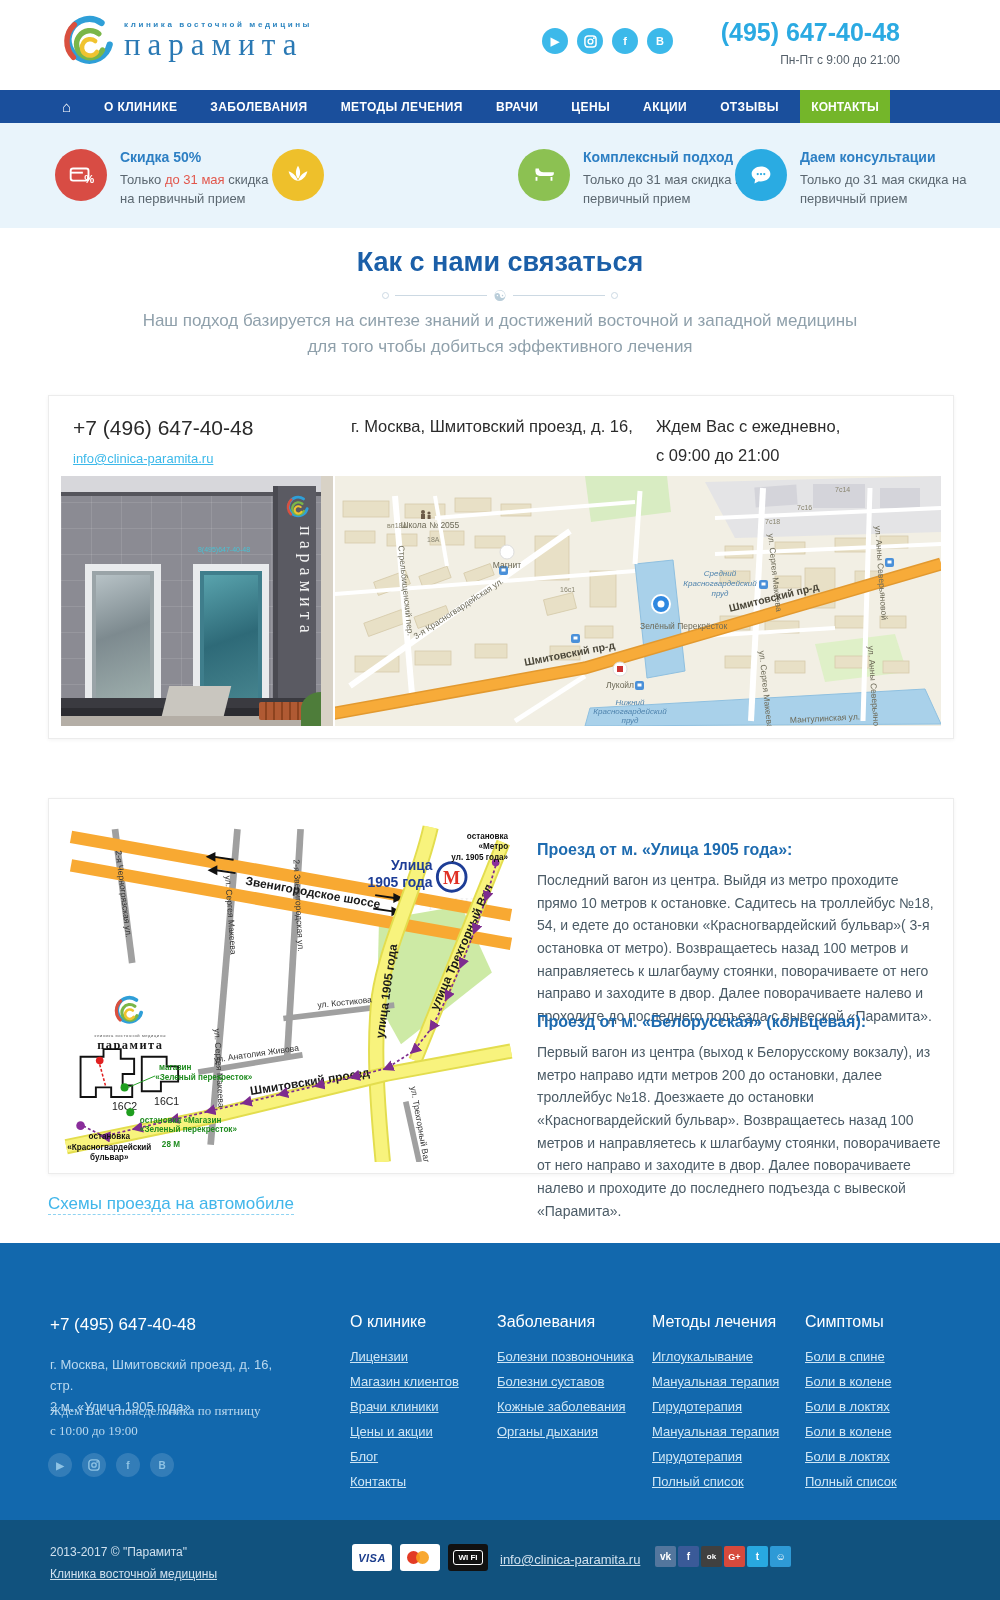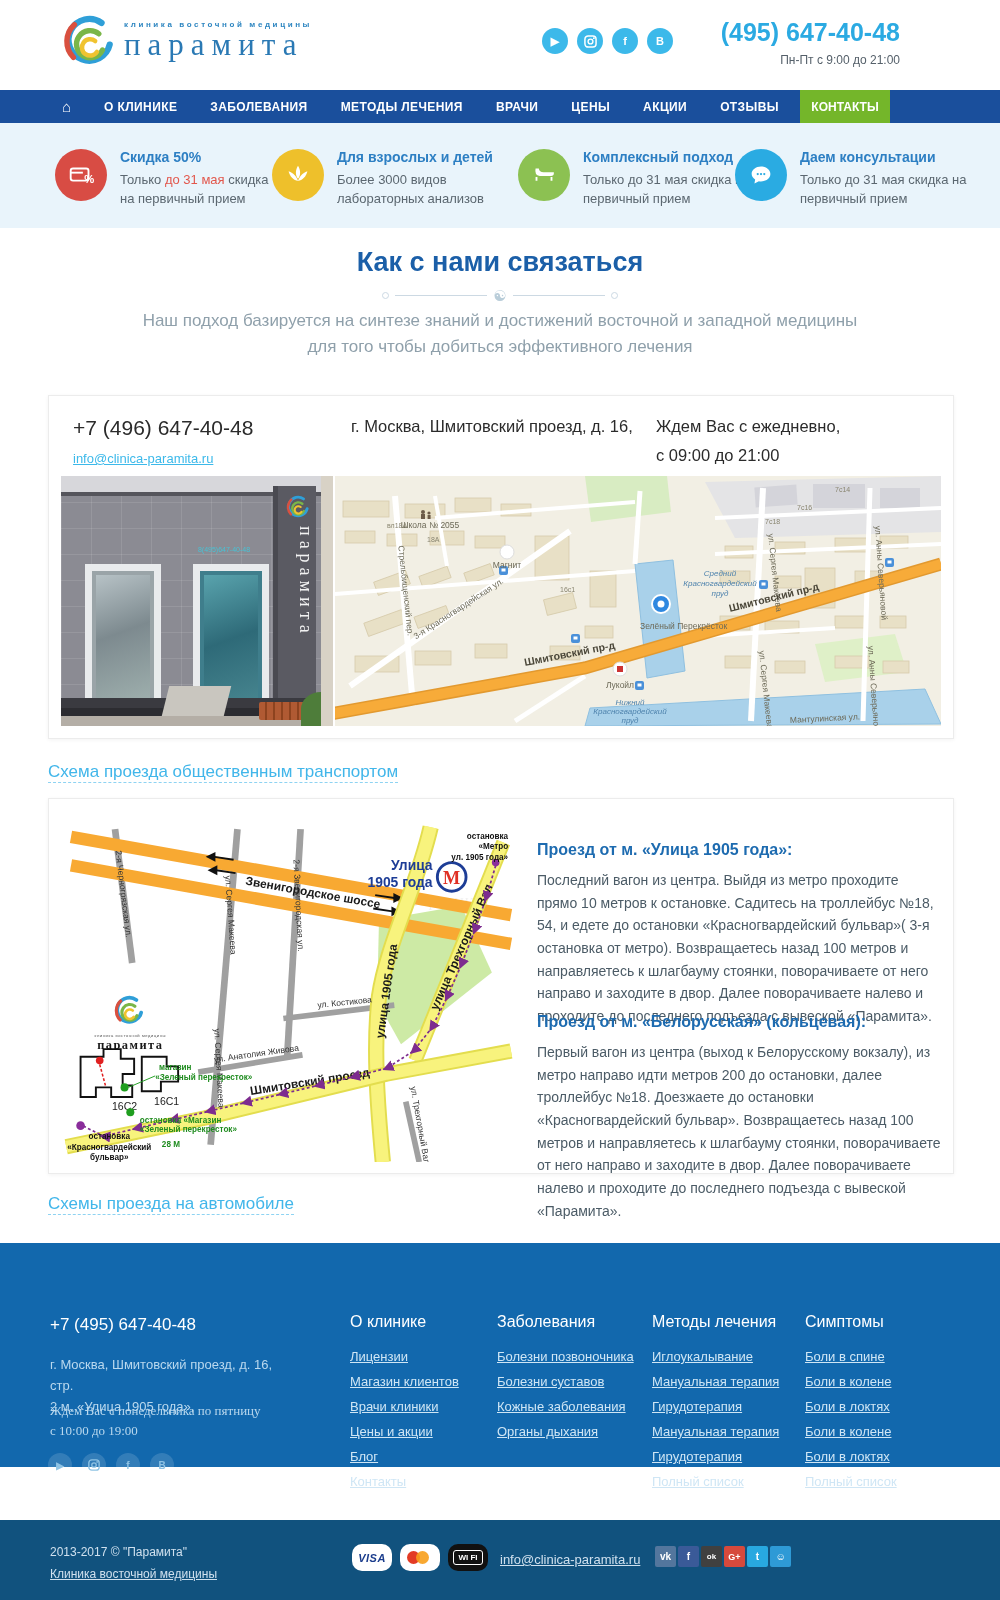--- a/index.html
+++ b/index.html
@@ -102,37 +102,37 @@
   .link2{position:absolute;left:48px;top:1194px;}
 
   
   .card2{position:absolute;left:48px;top:798px;width:904px;height:374px;}
   .tblock{position:absolute;left:488px;width:404px;}
   .tb1{top:42px;} .tb2{top:214px;}
   .tb-title{font-size:16px;font-weight:bold;color:#1d6bb0;margin-bottom:10px;}
   .tb-text{font-size:14px;color:#4b5b66;line-height:1.62;}
 
   
-  .footer{position:absolute;left:0;top:1243px;width:1000px;height:224px;background:#1268ad;}
+  .footer{position:absolute;left:0;top:1243px;width:1000px;height:277px;background:#1268ad;}
   .f-phone{position:absolute;left:50px;top:72px;font-size:17px;color:#fff;}
   .f-addr{position:absolute;left:50px;top:112px;width:230px;font-size:13px;color:#b9d8ee;line-height:1.6;}
   .f-hours{position:absolute;left:50px;top:158px;width:240px;font-size:13px;color:#b9d8ee;line-height:1.55;font-family:Liberation Serif, serif;}
   .f-socials{position:absolute;left:48px;top:210px;display:flex;gap:10px;}
   .f-soc{width:24px;height:24px;border-radius:50%;background:rgba(255,255,255,.14);color:#8fc3e4;
          display:flex;align-items:center;justify-content:center;font-size:10px;font-weight:bold;}
   .f-col{position:absolute;top:70px;}
   .f-col .f-title{font-size:16px;color:#fff;margin-bottom:18px;}
   .f-col a{display:block;font-size:13px;color:#cfe6f5;text-decoration:underline;margin-bottom:10px;}
   .fc0{left:350px;} .fc1{left:497px;} .fc2{left:652px;} .fc3{left:805px;}
 
   .bottombar{position:absolute;left:0;top:1520px;width:1000px;height:80px;background:#11527e;}
   .bb-copy{position:absolute;left:50px;top:22px;font-size:12px;color:#cfe0ee;line-height:1.8;}
   .bb-copy a{color:#cfe0ee;text-decoration:underline;}
   .bb-pay{position:absolute;left:352px;top:24px;display:flex;gap:8px;align-items:center;}
-  .pay{width:40px;height:27px;border-radius:10px;display:flex;align-items:center;justify-content:center;}
+  .pay{width:40px;height:27px;border-radius:3px;display:flex;align-items:center;justify-content:center;}
   .pay.visa{background:#fff;color:#1a3c8c;font-size:11px;font-weight:bold;font-style:italic;letter-spacing:.5px;}
   .pay.mc{background:#fff;position:relative;}
   .pay.mc i{position:absolute;top:7px;width:13px;height:13px;border-radius:50%;}
   .pay.mc .c1{left:7px;background:#e33b24;}
   .pay.mc .c2{left:16px;background:#f79e1b;opacity:.9;}
   .pay.wifi{background:#111;}
   .pay.wifi span{border:1px solid #fff;border-radius:3px;color:#fff;font-size:8px;font-weight:bold;padding:2px 4px;}
   .bb-mail{position:absolute;left:500px;top:32px;font-size:13px;color:#cfe0ee;text-decoration:underline;}
   .bb-socials{position:absolute;left:655px;top:26px;display:flex;gap:2px;}
   .bsq{width:21px;height:21px;border-radius:2px;color:#fff;display:flex;align-items:center;justify-content:center;
@@ -201,24 +201,20 @@
         <div class="bbody"><span>Только </span><span class="red">до 31 мая</span><span> скидка на первичный прием</span></div>
       </div>
     </div>
     <div class="badge" style="left:272px;">
       <div class="bicon" style="background:#eec02b;">
         <svg width="30" height="30" viewBox="0 0 64 64">
             <path d="M32 12 C26 22 26 32 32 40 C38 32 38 22 32 12 Z" fill="#fff"></path>
             <path d="M12 24 C14 35 23 43 32 45 C29 36 23 28 12 24 Z" fill="#fff"></path>
             <path d="M52 24 C50 35 41 43 32 45 C35 36 41 28 52 24 Z" fill="#fff"></path>
           </svg>
-      </div>
-      <div class="btxt" style="width:175px;">
-        <div class="btitle">Для взрослых и детей</div>
-        <div class="bbody">Более 3000 видов лабораторных анализов</div>
       </div>
     </div>
     <div class="badge" style="left:518px;">
       <div class="bicon" style="background:#8cc152;">
         <svg width="30" height="30" viewBox="0 0 64 64">
             <path d="M14 18 q-3 14 9 16 h24 q6 0 6 -5 v-3 h-22 q-9 0 -10 -8 z" fill="#fff"></path>
             <path d="M16 36 v8 M48 36 v8" stroke="#fff" stroke-width="4"></path>
           </svg>
       </div>
       <div class="btxt" style="width:170px;">
@@ -425,21 +421,20 @@
         <text class="map-num" x="500" y="16">7с14</text>
         <text class="map-num" x="462" y="34">7с16</text>
         <text class="map-num" x="430" y="48">7с18</text>
         <text class="map-num" x="225" y="116">16с1</text>
         <text class="map-num" x="92" y="66">18А</text>
         <text class="map-num" x="52" y="52">вл18А</text>
       </g>
     </svg>
   </div>
 
-  <a class="dashed-link link1">Схема проезда общественным транспортом</a>
 
   <div class="card card2">
     <svg class="abs" style="left:12px;top:11px;" width="460" height="352" viewBox="0 0 460 368">
       <defs>
         <marker id="arr" viewBox="0 0 10 10" refX="6" refY="5" markerWidth="6.5" markerHeight="6.5" orient="auto">
           <path d="M0,0 L10,5 L0,10 z" fill="#7d2c8f"></path>
         </marker>
       </defs>
       <rect x="0" y="0" width="460" height="368" fill="#ffffff"></rect>
       <text x="395" y="100" text-anchor="middle" font-size="17" fill="rgba(0,0,0,0.06)" font-family="Liberation Serif,serif" letter-spacing="2">парамита</text>

